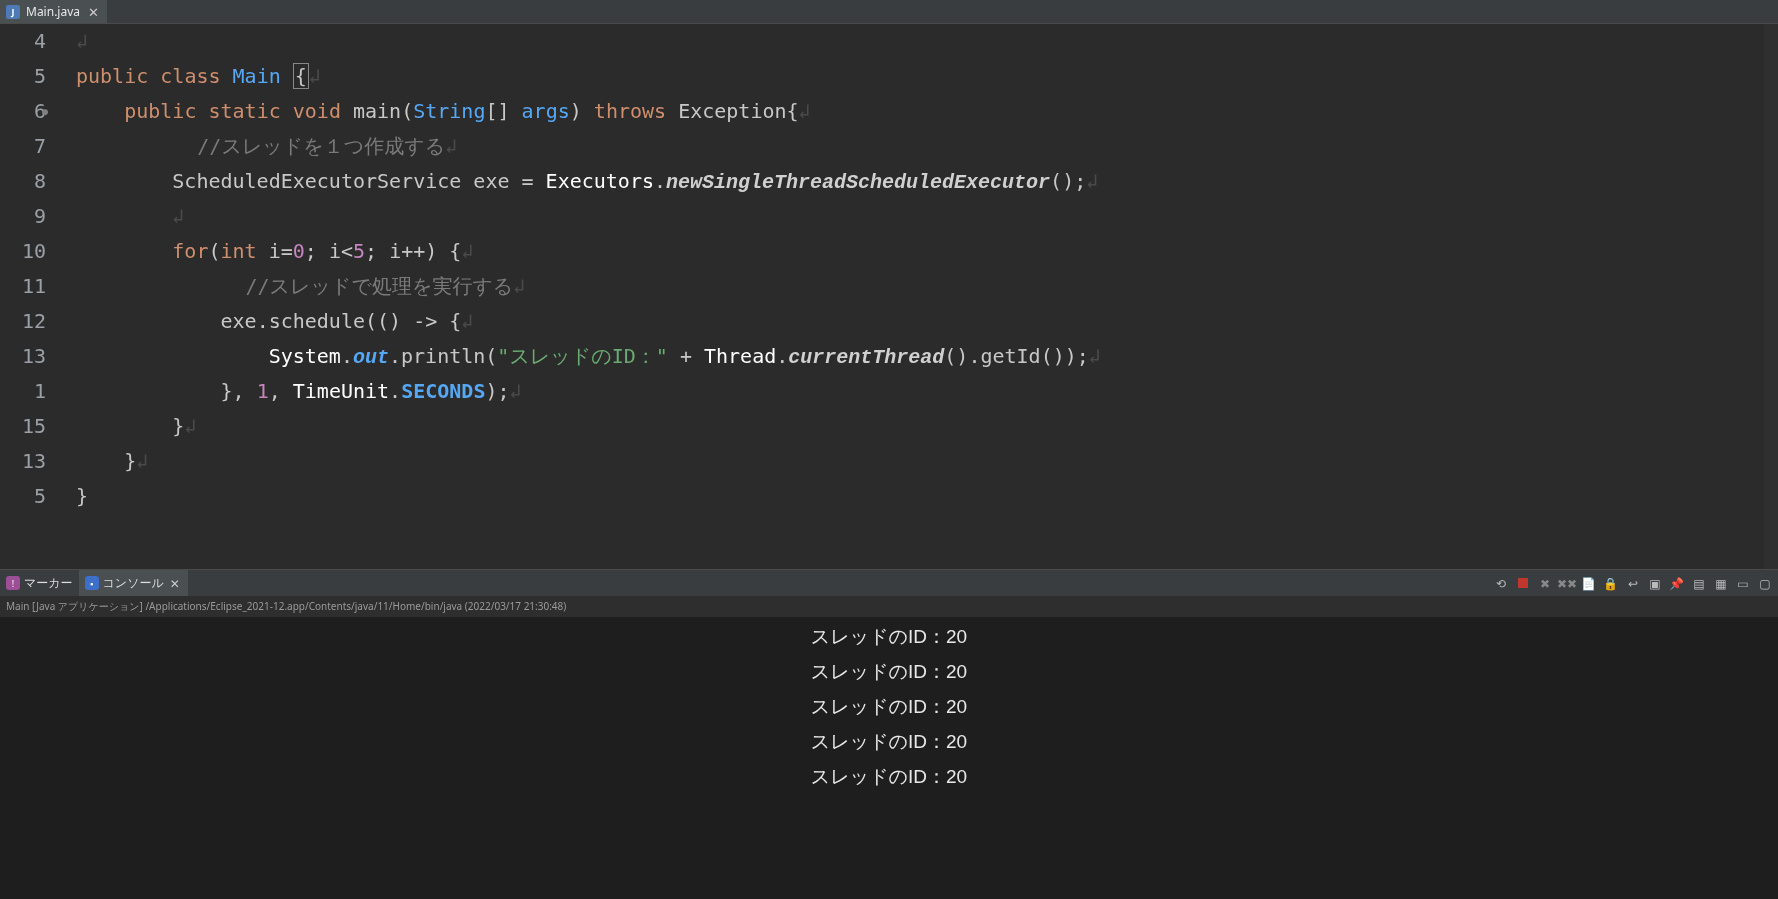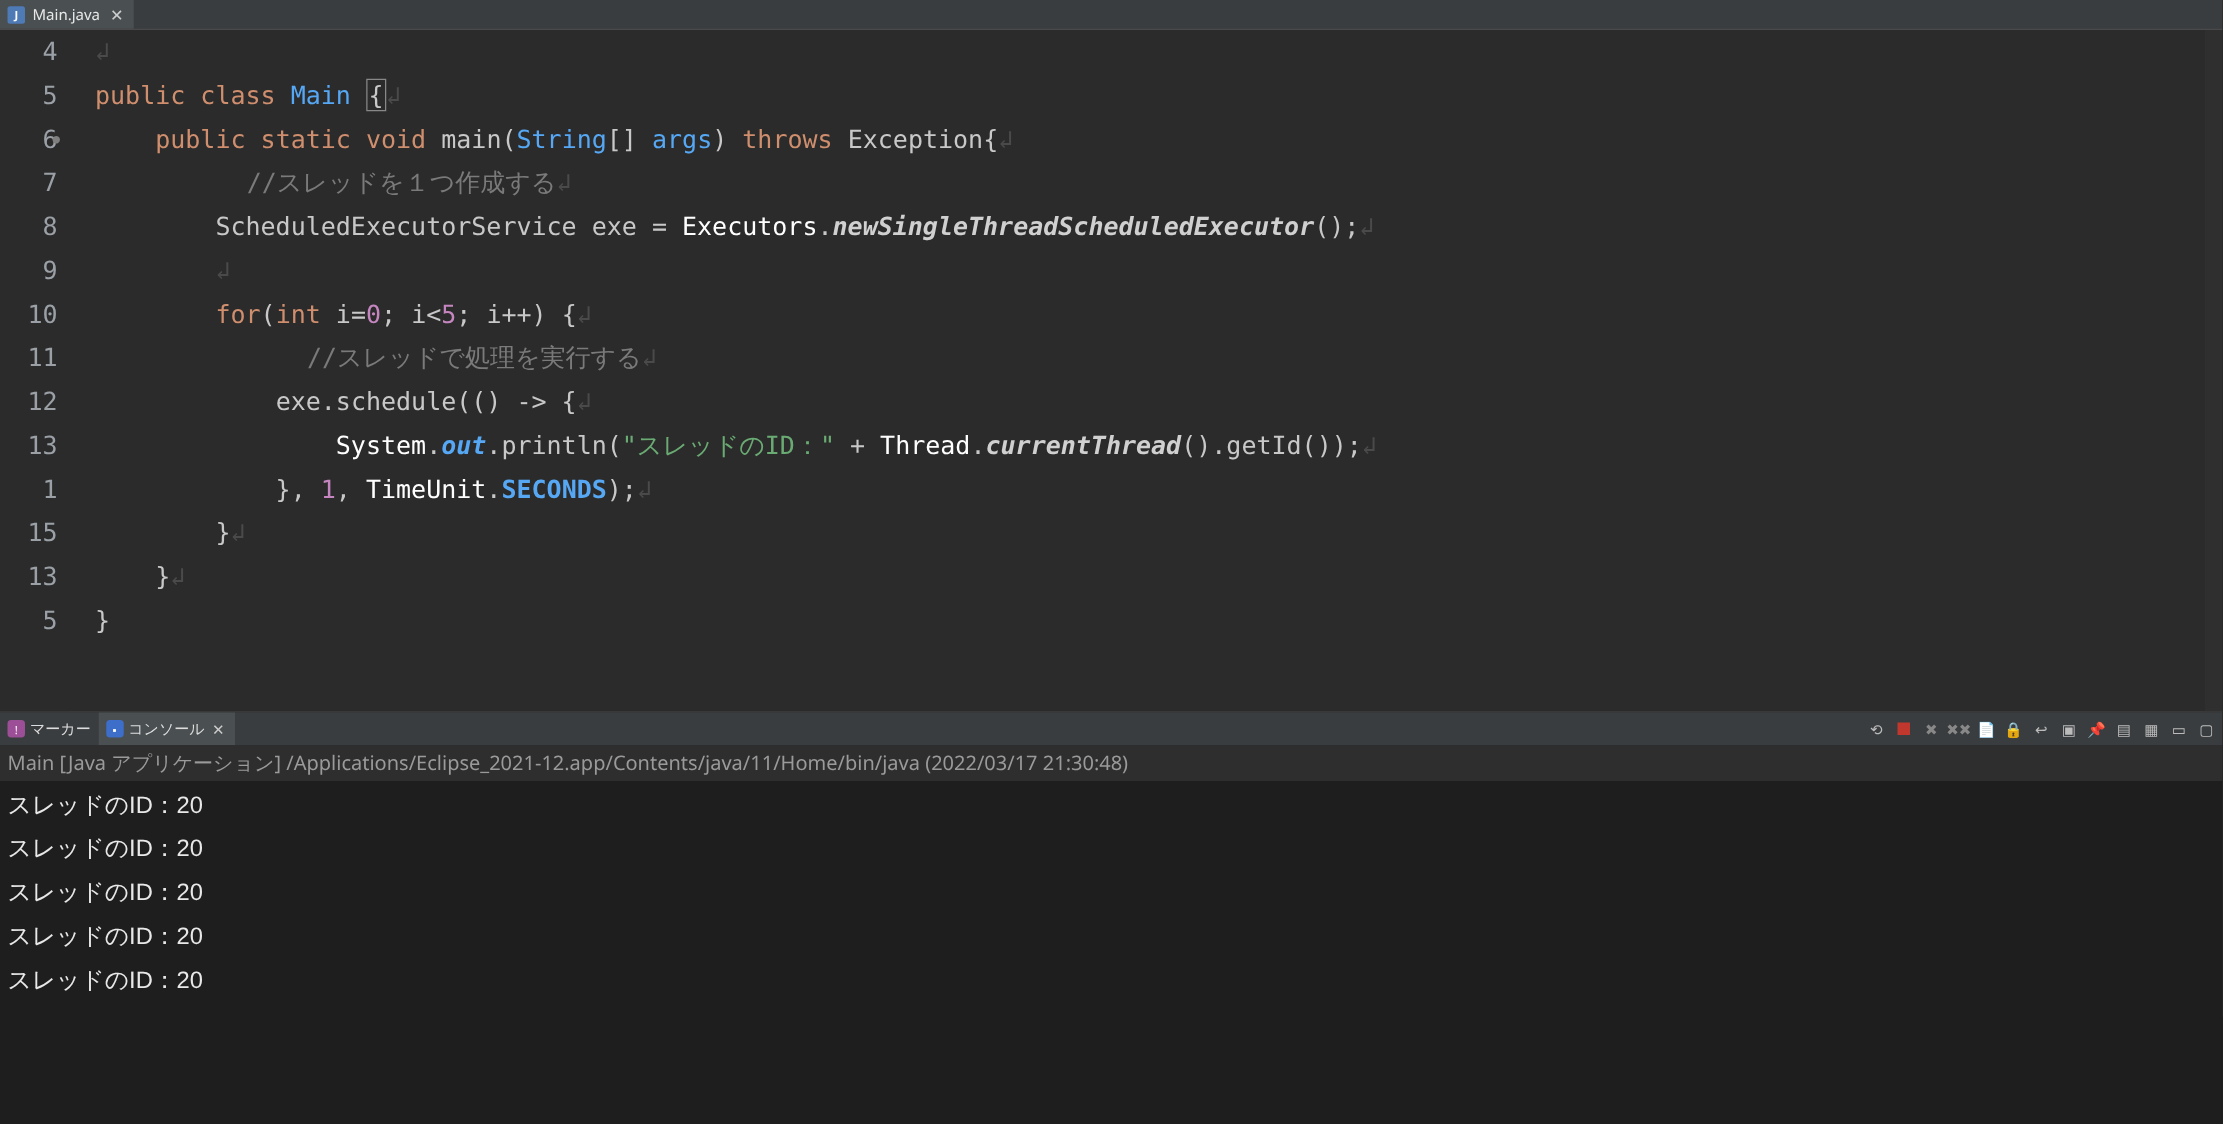--- a/index.html
+++ b/index.html
@@ -91,21 +91,21 @@
     
     .kw { color: #cf8e6d; }          
     .type { color: #c8c8c8; }        
     .cls { color: #56a8f5; }         
     .param { color: #56a8f5; }       
     .str { color: #6aab73; }         
     .num { color: #c586c0; }         
     .comment { color: #7a7a7a; margin-left: 25px; }
     .method { color: #c8c8c8; }
     .static-call { color: #ffffff; } 
-    .em { font-style: italic; color: #d0d0d0; font-weight: bold;}
+    .em { font-style: italic; color: #d0d0d0; font-weight: bold; font-family: Liberation Mono, monospace;}
     .boldm { font-weight: bold; color: #c8c8c8; }
     .whitespace { color: #4a4a4a; }
     .field { color: #56a8f5; }
     .caret-box { border: 1px solid #888; padding: 0 1px; }
     
     .bottom-panel {
       display: flex;
       flex-direction: column;
       height: 330px;
       border-top: 1px solid #4a4a4a;
@@ -147,33 +147,34 @@
       display: inline-flex;
       align-items: center;
       justify-content: center;
       font-size: 12px;
       color: #bbb;
       cursor: pointer;
     }
     .tool-stop { background: #c0372d; width: 10px; height: 10px; }
     .panel-header {
       font-family: -apple-system, system-ui, sans-serif;
-      font-size: 16px;
+      font-size: 10px;
       color: #9a9a9a;
       padding: 3px 6px;
       background: #2e2e2e;
     }
     .console-output {
       flex: 1;
-      padding: 2px 6px;
+      padding: 2px 17px;
       font-size: 19px;
       line-height: 35px;
       color: #e8e8e8;
       font-family: -apple-system, "Hiragino Sans", sans-serif;
       background: #1e1e1e;
+      text-align: center;
     }
     .marker-ico {
       width: 14px; height: 14px; border-radius: 3px;
       display: inline-flex; align-items:center; justify-content:center;
       font-size: 9px;
     }
     .marker-ico.bookmark { background:#9c4f96; color:#fff; }
     .marker-ico.console { background:#3d6ec9; color:#fff; }
     
     .scrollbar-v {

